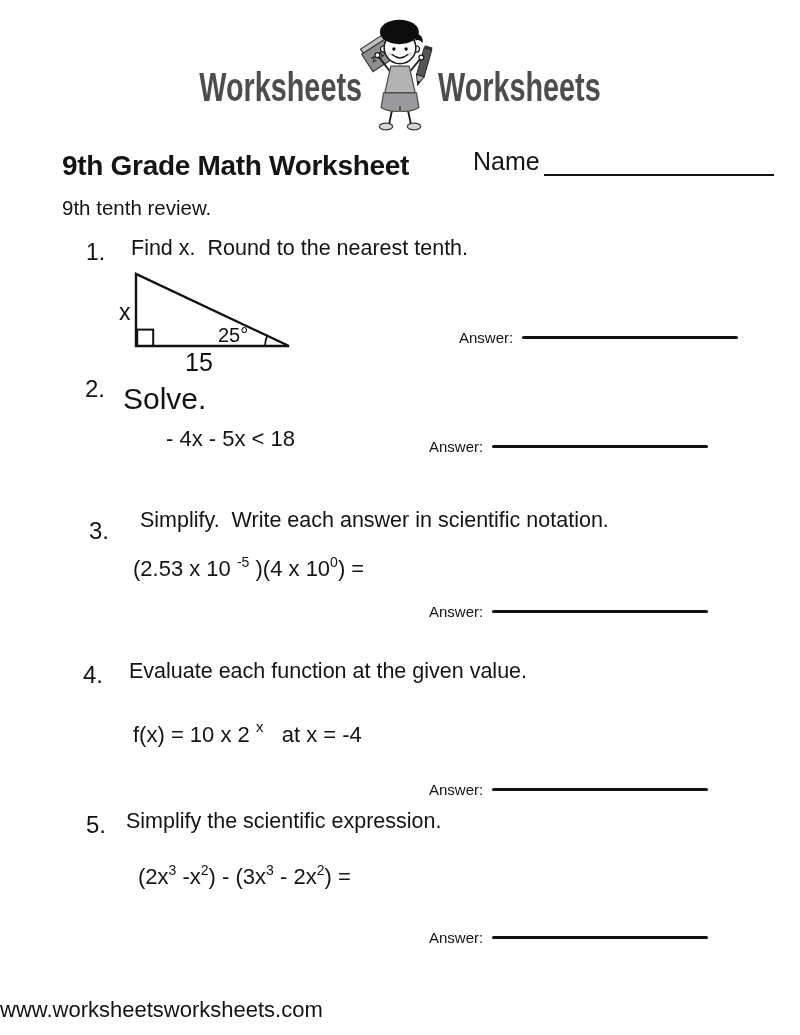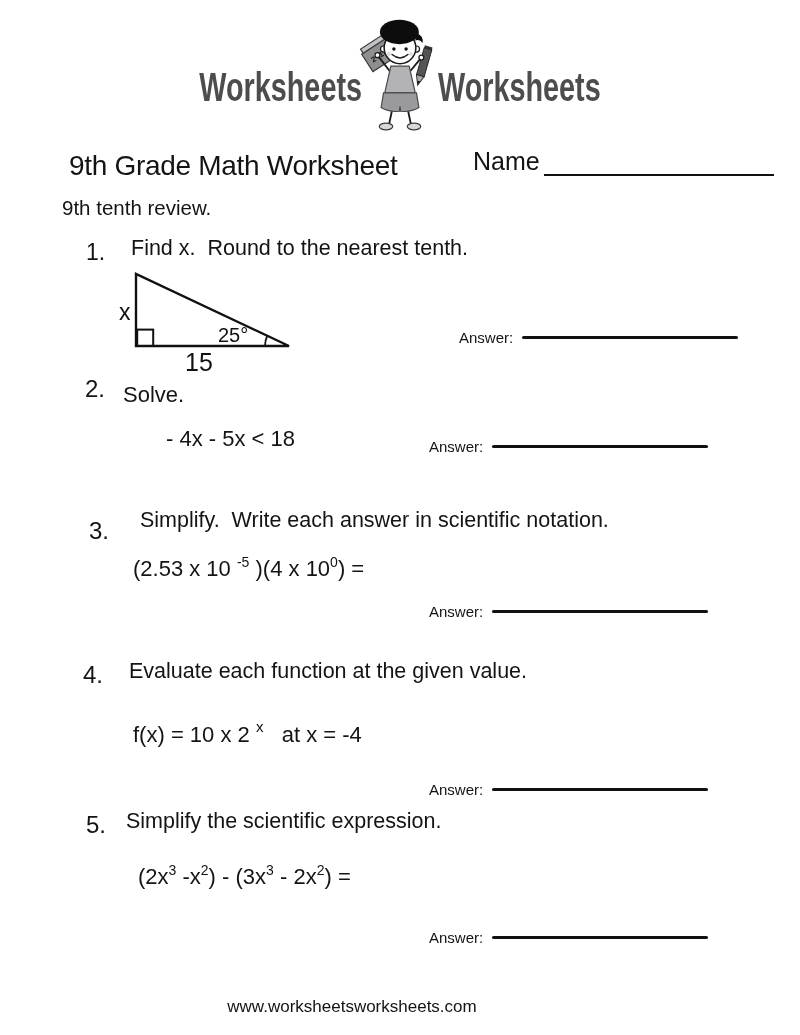--- a/index.html
+++ b/index.html
@@ -7,37 +7,37 @@
         font-family:"Liberation Sans","DejaVu Sans",sans-serif;color:#141414;}
   .abs{position:absolute;}
   
   .logo-row{top:6px;left:0;width:800px;height:126px;display:flex;justify-content:center;
             align-items:flex-end;}
   .logo-word{font-weight:bold;font-size:40px;color:#4d4d4f;margin-bottom:22px;
              transform:scaleX(0.72);white-space:nowrap;}
   .logo-word.left{transform-origin:right center;margin-right:-4px;}
   .logo-word.right{transform-origin:left center;margin-left:-4px;}
   
-  .title{left:62px;top:150px;font-size:28px;font-weight:normal;letter-spacing:-0.3px;margin-left:7px;}
+  .title{left:62px;top:150px;font-size:28px;font-weight:bold;letter-spacing:-0.3px;}
   .name-row{left:473px;top:146px;display:flex;align-items:center;gap:4px;}
   .name-label{font-size:25px;}
   .name-line{width:230px;height:28px;border-bottom:2px solid #111;}
   .subtitle{left:62px;top:196px;font-size:20.5px;}
   
   .pnum{font-size:23px;}
   .prompt{font-size:21.5px;white-space:pre-wrap;}
   .equation{font-size:22px;white-space:pre;}
   .sup{font-size:14px;position:relative;top:-9px;}
   .sup-x{font-size:15px;position:relative;top:-10px;}
   
   .answer-row{display:flex;align-items:center;gap:9px;justify-content:flex-end;}
   .answer-label{font-size:15px;}
   .answer-line{width:216px;height:3.2px;background:#111;border-radius:2px;}
   
-  .footer{left:0;top:997px;width:704px;text-align:center;font-size:17px;}
+  .footer{left:0;top:997px;width:704px;text-align:left;font-size:22px;}
   svg text{font-family:"Liberation Sans","DejaVu Sans",sans-serif;}
 </style>
 </head>
 <body>
 
 <div class="page">
 
   <div class="abs logo-row">
     <span class="logo-word left">Worksheets</span>
     <svg width="84" height="122" viewBox="0 0 130 200">
@@ -100,21 +100,21 @@
     <text x="77" y="108" font-size="25" fill="#111">15</text>
     <text x="110" y="79" font-size="20" fill="#111">25°</text>
   </svg>
 
   <div class="abs answer-row" style="left:459px;top:329px;">
     <span class="answer-label">Answer:</span>
     <span class="answer-line"></span>
   </div>
 
   <div class="abs pnum" style="left:85px;top:375px;font-size:24px;">2.</div>
-  <div class="abs prompt" style="left:123px;top:382px;font-size:22px;">Solve.</div>
+  <div class="abs prompt" style="left:123px;top:382px;font-size:30px;">Solve.</div>
   <div class="abs equation" style="left:166px;top:426px;">- 4x - 5x &lt; 18</div>
   <div class="abs answer-row" style="left:429px;top:438px;">
     <span class="answer-label">Answer:</span>
     <span class="answer-line"></span>
   </div>
 
   <div class="abs pnum" style="left:89px;top:517px;font-size:24px;">3.</div>
   <div class="abs prompt" style="left:130px;top:508px;margin-left:10px;">Simplify.  Write each answer in scientific notation.</div>
   <div class="abs equation" style="left:133px;top:556px;"><span>(2.53 x 10 </span><span class="sup">-5</span><span> )(4 x 10</span><span class="sup">0</span><span>) =</span></div>
   <div class="abs answer-row" style="left:429px;top:603px;">

